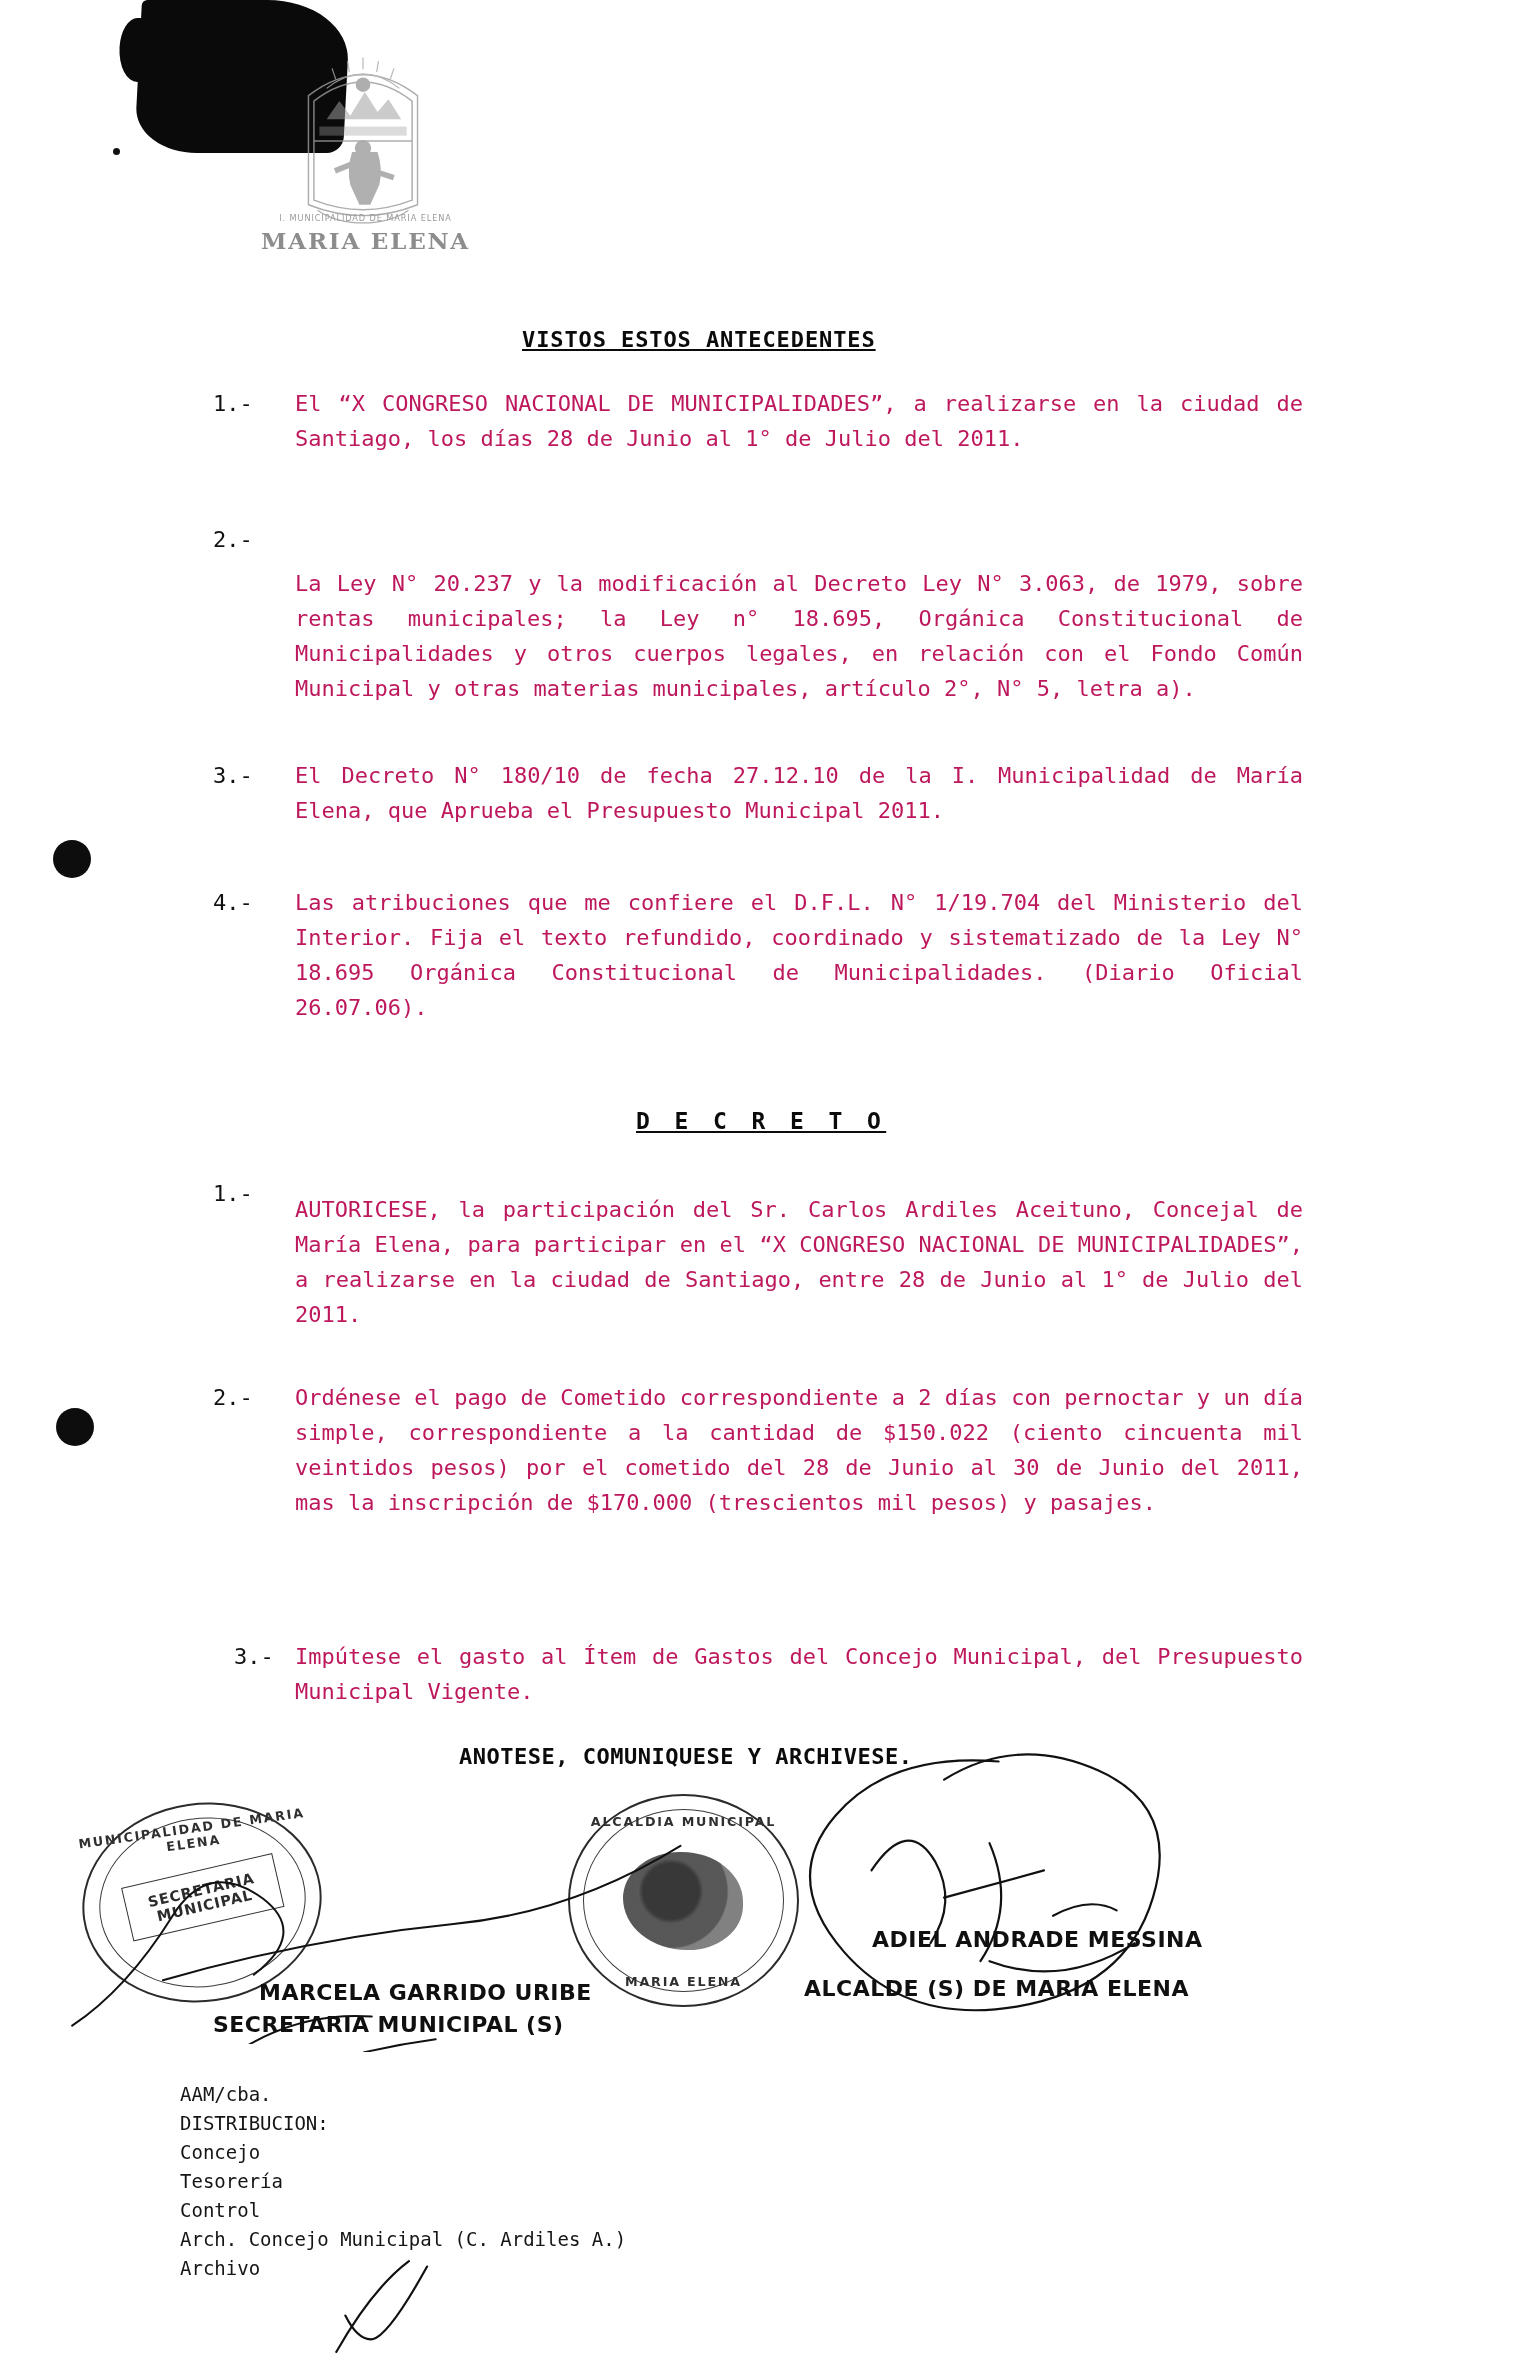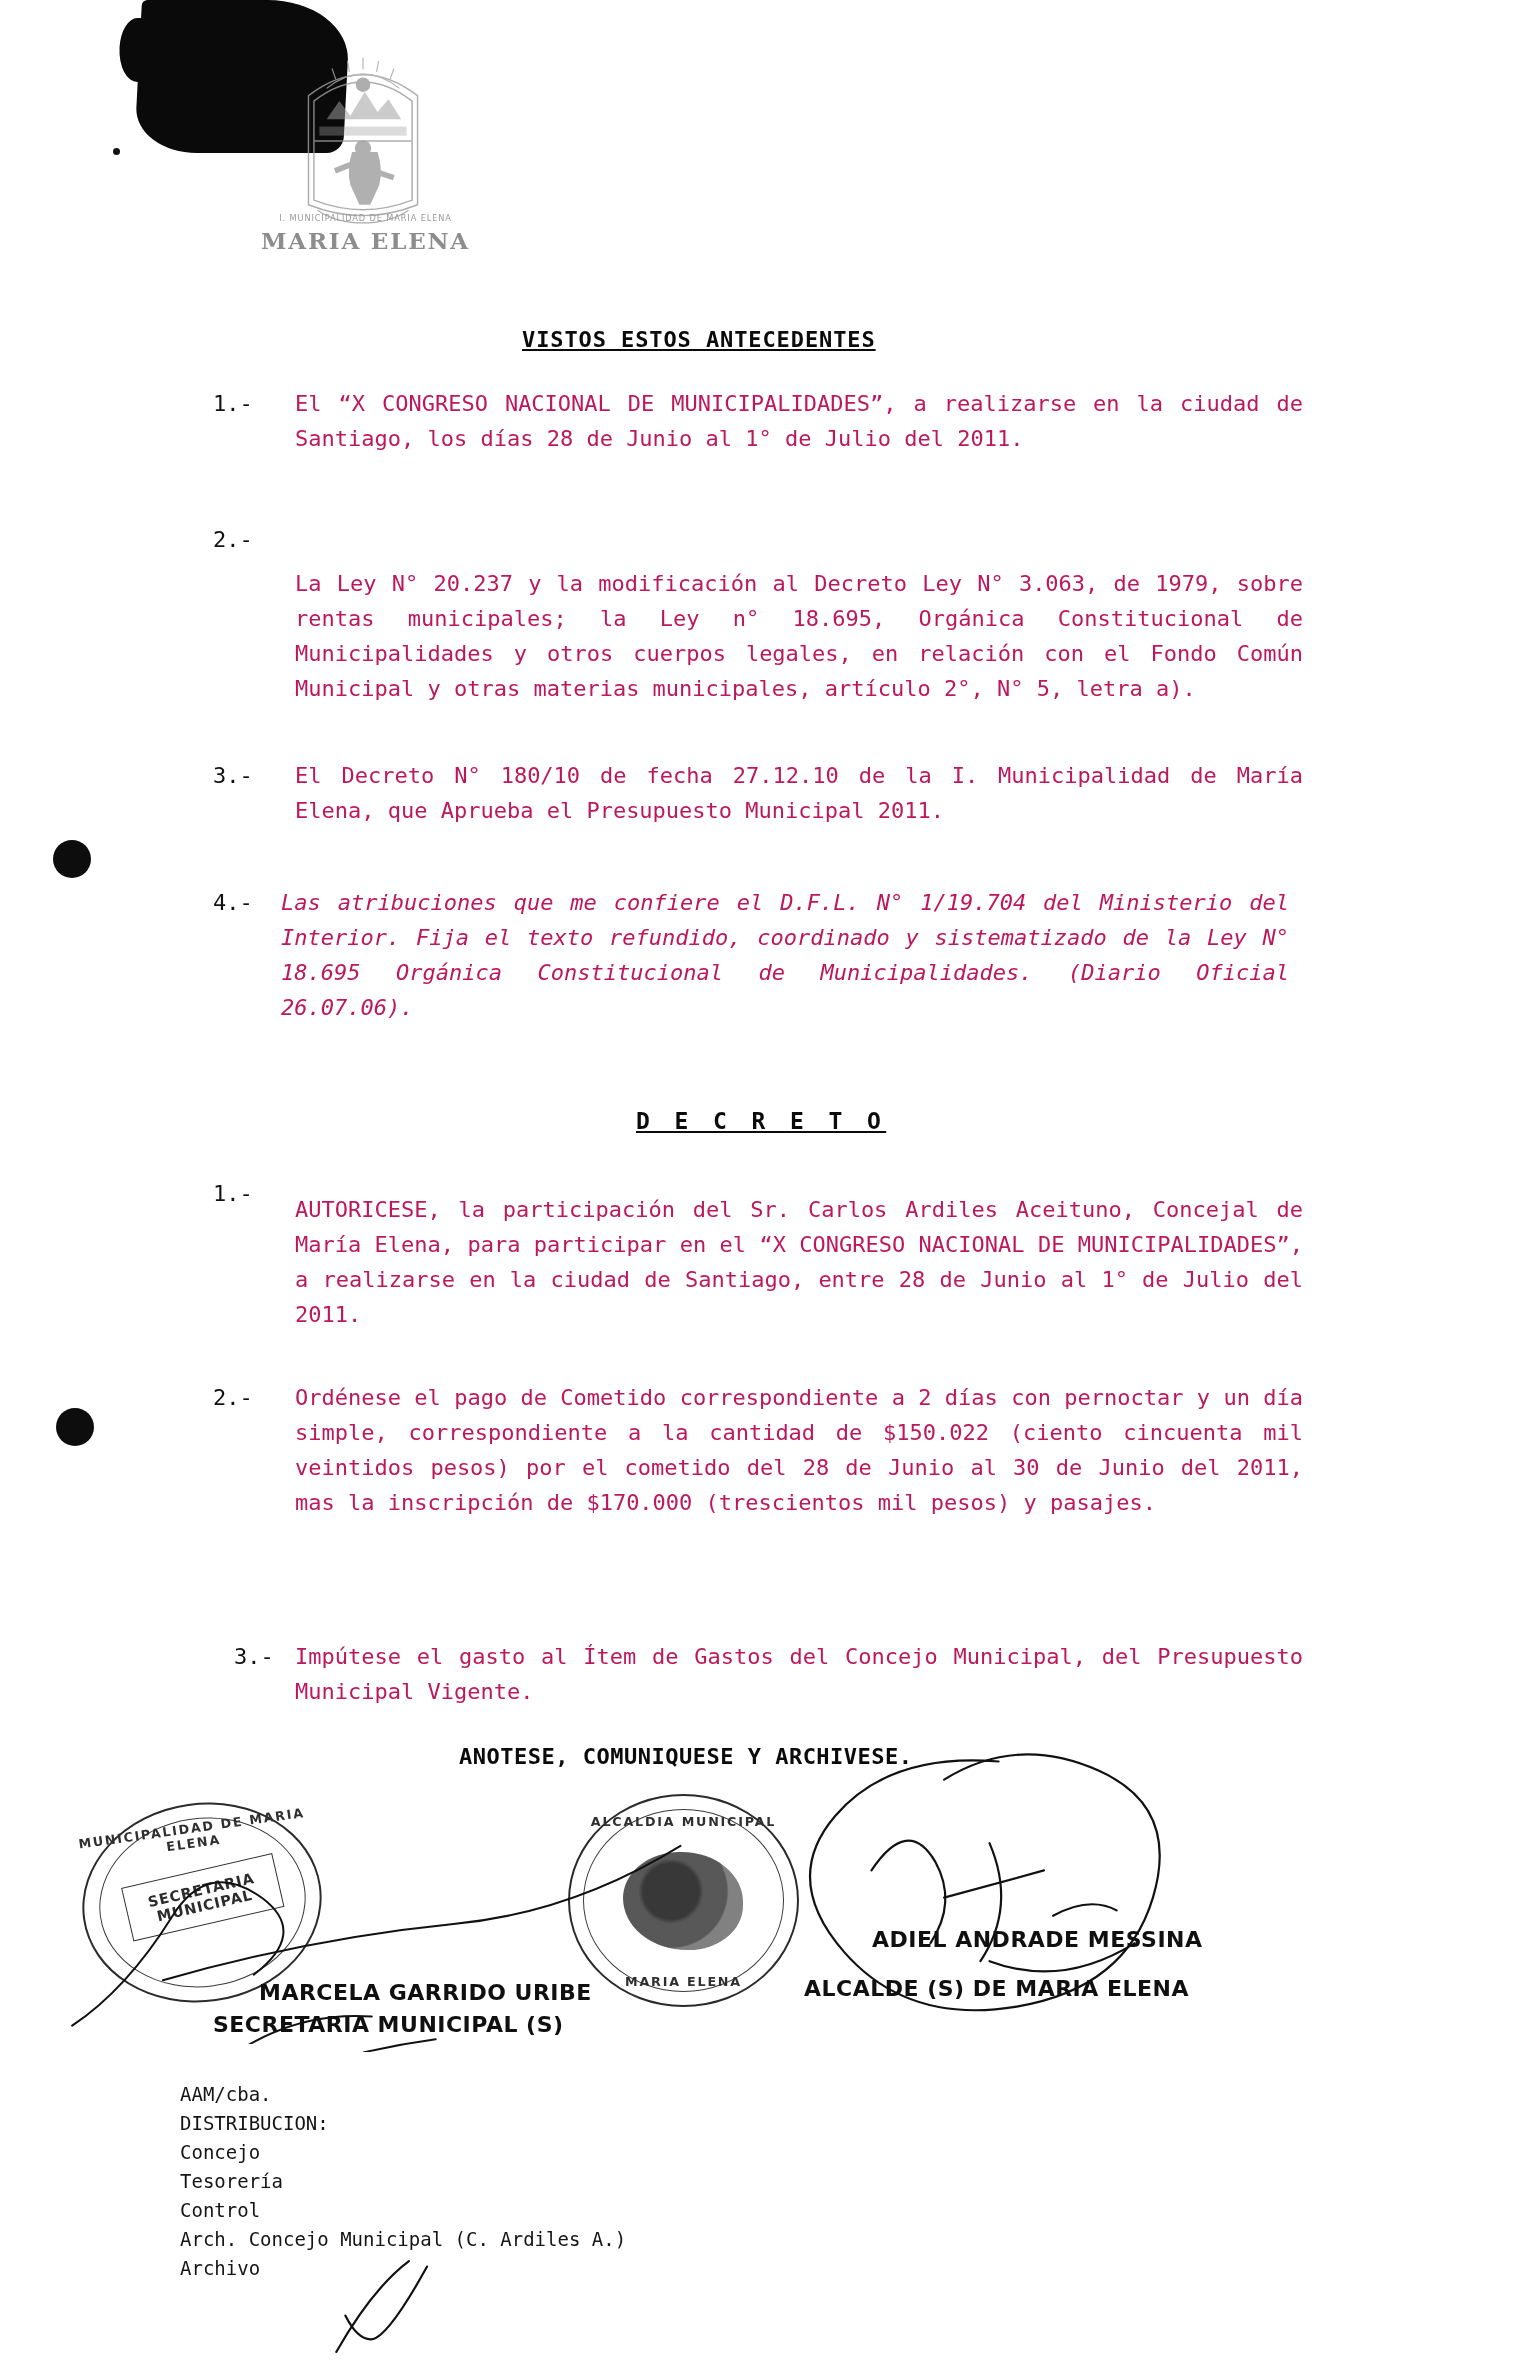--- a/index.html
+++ b/index.html
@@ -315,21 +315,21 @@
   <div class="num" style="left:213px; top:386px;">1.-</div>
   <div class="block just" style="left:295px; top:386px; width:1008px;">El “X CONGRESO NACIONAL DE MUNICIPALIDADES”, a realizarse en la ciudad de Santiago, los días 28 de Junio al 1° de Julio del 2011.</div>
 
   <div class="num" style="left:213px; top:522px;">2.-</div>
   <div class="block just" style="left:295px; top:522px; width:1008px;margin-top:44px;">La Ley N° 20.237 y la modificación al Decreto Ley N° 3.063, de 1979, sobre rentas municipales; la Ley n° 18.695, Orgánica Constitucional de Municipalidades y otros cuerpos legales, en relación con el Fondo Común Municipal y otras materias municipales, artículo 2°, N° 5, letra a).</div>
 
   <div class="num" style="left:213px; top:758px;">3.-</div>
   <div class="block just" style="left:295px; top:758px; width:1008px;">El Decreto N° 180/10 de fecha 27.12.10 de la I. Municipalidad de María Elena, que Aprueba el Presupuesto Municipal 2011.</div>
 
   <div class="num" style="left:213px; top:885px;">4.-</div>
-  <div class="block just" style="left:281px; top:885px; width:1008px;font-style:italic;">Las atribuciones que me confiere el D.F.L. N° 1/19.704 del Ministerio del Interior. Fija el texto refundido, coordinado y sistematizado de la Ley N° 18.695 Orgánica Constitucional de Municipalidades. (Diario Oficial 26.07.06).</div>
+  <div class="block just" style="left:295px; top:885px; width:1008px;">Las atribuciones que me confiere el D.F.L. N° 1/19.704 del Ministerio del Interior. Fija el texto refundido, coordinado y sistematizado de la Ley N° 18.695 Orgánica Constitucional de Municipalidades. (Diario Oficial 26.07.06).</div>
 
   <div class="punch p1"></div>
   <div class="punch p2"></div>
 
   <div class="decreto-title">D E C R E T O</div>
 
   <div class="num" style="left:213px; top:1176px;">1.-</div>
   <div class="block just" style="left:295px; top:1176px; width:1008px;margin-top:16px;">AUTORICESE, la participación del Sr. Carlos Ardiles Aceituno, Concejal de María Elena, para participar en el “X CONGRESO NACIONAL DE MUNICIPALIDADES”, a realizarse en la ciudad de Santiago, entre 28 de Junio al 1° de Julio del 2011.</div>
 
   <div class="num" style="left:213px; top:1380px;">2.-</div>

